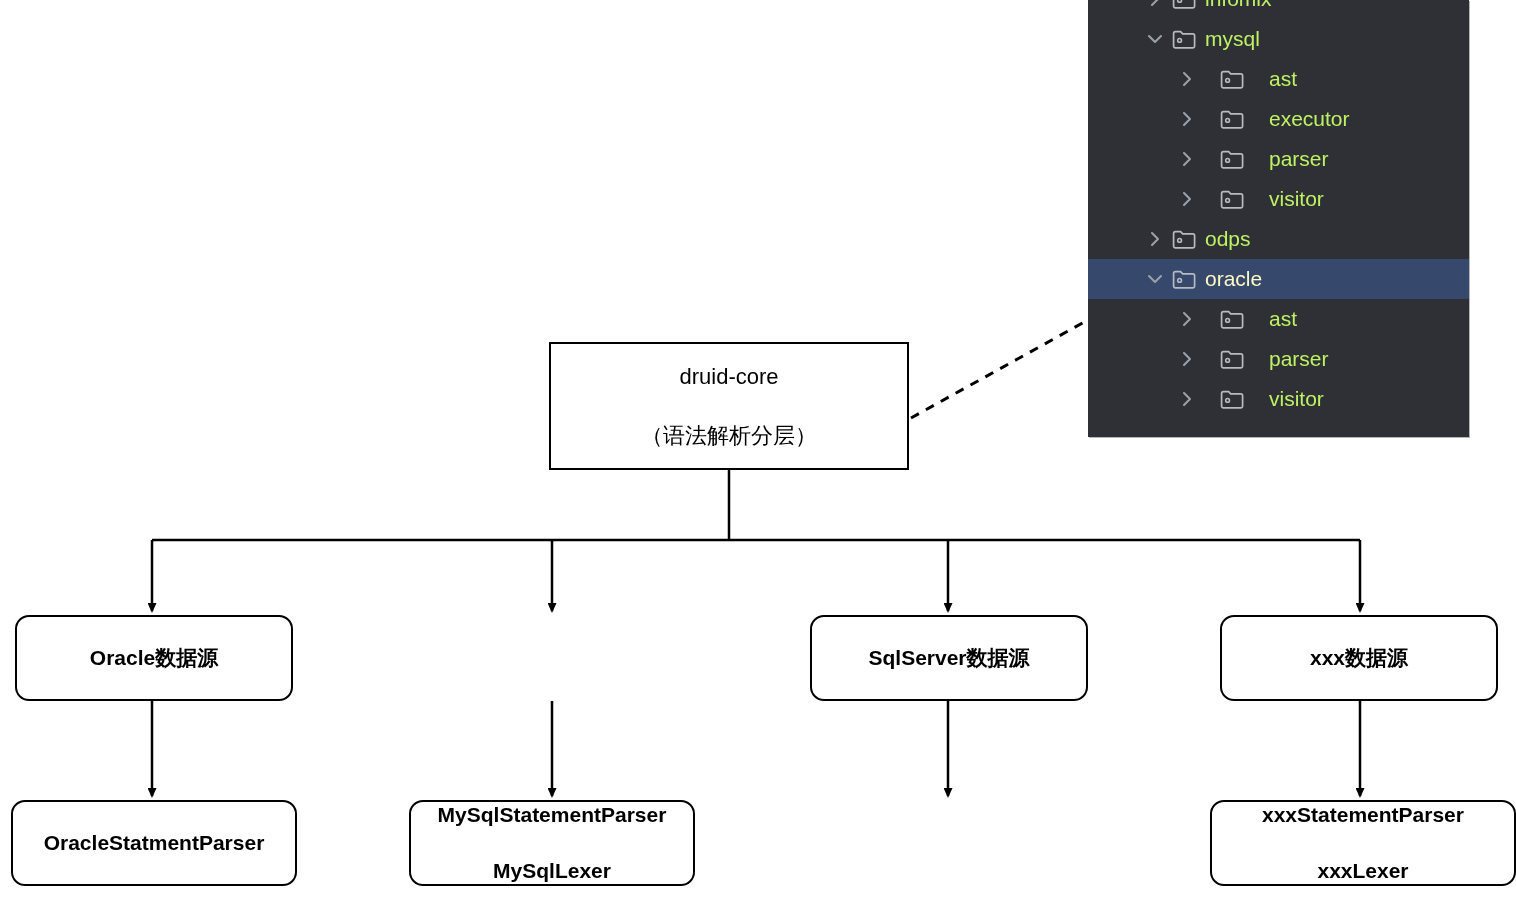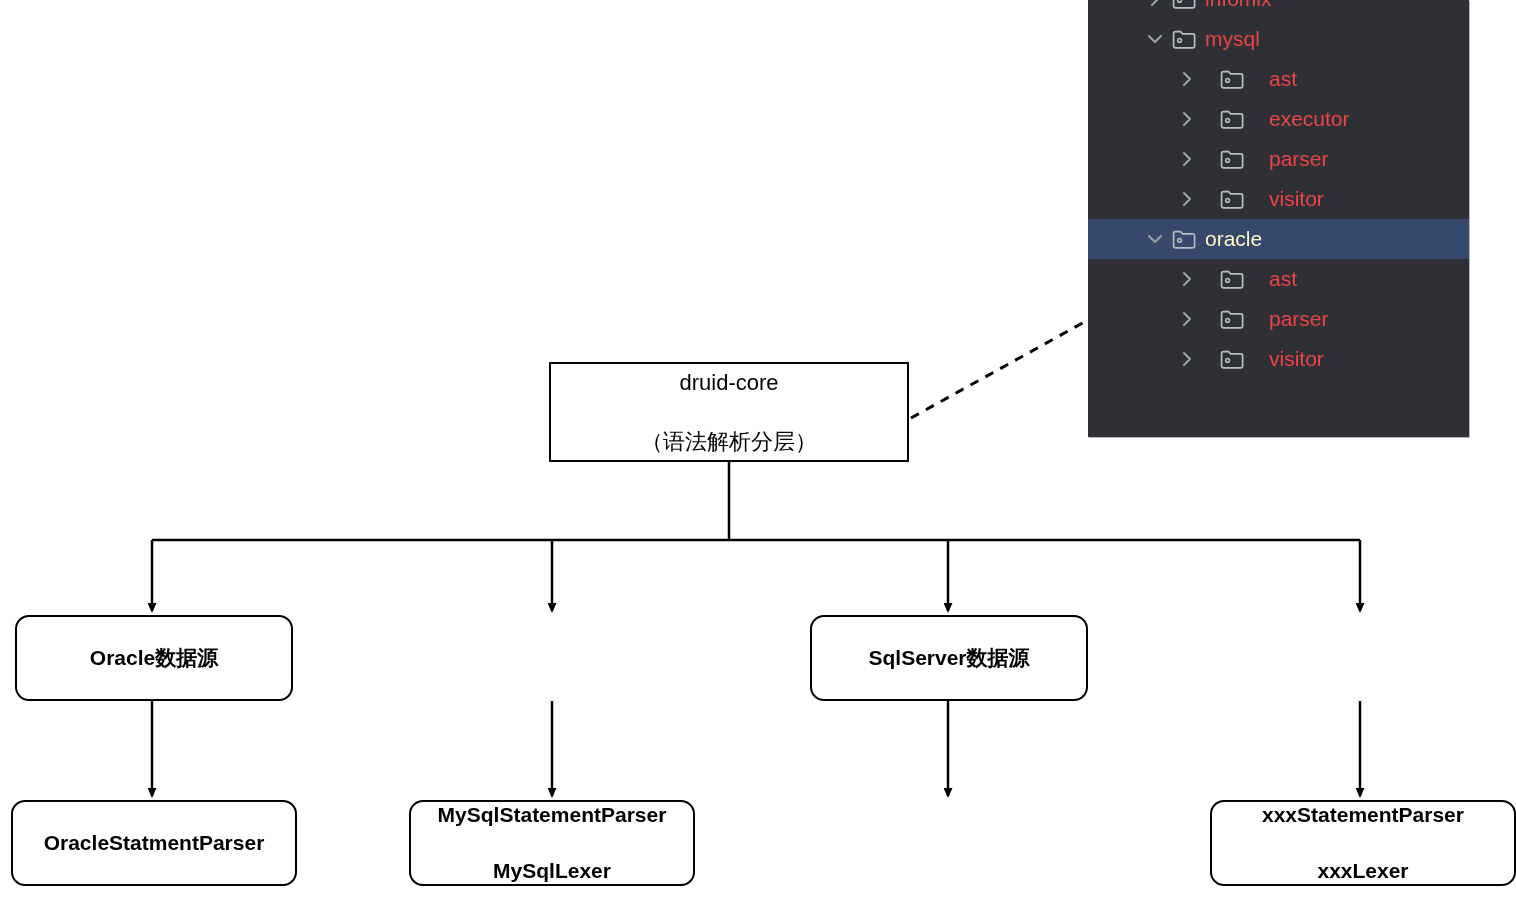--- a/index.html
+++ b/index.html
@@ -39,22 +39,22 @@
     text-align: center;
     color: #000000;
     line-height: 1.32;
     white-space: pre-line;
     z-index: 2;
   }
   .node.rounded { border-radius: 14px; font-weight: bold; }
   .node.sharp   { border-radius: 0; }
 
   .node-root {
-    left: 549px;  top: 362px;
-    width: 360px; height: 100px;
+    left: 549px;  top: 342px;
+    width: 360px; height: 128px;
     font-size: 22px;
   }
   .node-ds {
     top: 615px;
     width: 278px; height: 86px;
     font-size: 21px;
   }
   .node-parser {
     top: 800px;
     width: 278px; height: 86px;
@@ -82,21 +82,21 @@
     background: #2e3035;
     overflow: hidden;
     z-index: 3;
     box-shadow: 1px 1px 0 0 rgba(120,120,125,0.55);
   }
   .tree-row {
     position: relative;
     height: 40px;
     display: flex;
     align-items: center;
-    color: #ef4444;
+    color: #bef264;
     font-size: 21px;
     white-space: nowrap;
   }
   .tree-row.selected { background: #36486b; color: #fef9c3; }
   .tree-row .chev {
     width: 22px;
     height: 22px;
     flex: 0 0 22px;
     display: inline-flex;
     align-items: center;
@@ -154,20 +154,23 @@
       <span class="node-line">（语法解析分层）</span>
     </div>
   </div>
 
   <div class="node rounded node-ds col0">
     <span>Oracle数据源</span>
   </div>
   <div class="node rounded node-ds col2">
     <span>SqlServer数据源</span>
   </div>
+  <div class="node rounded node-ds col3">
+    <span>xxx数据源</span>
+  </div>
 
   <div class="node rounded node-parser parser-col0">
     <div>
       <span class="node-line">OracleStatmentParser</span>
     </div>
   </div>
   <div class="node rounded node-parser parser-col1">
     <div>
       <span class="node-line">MySqlStatementParser</span>
       <span class="node-line">MySqlLexer</span>
@@ -259,20 +262,34 @@
             </svg>
           </span>
           <span class="folder">
             <svg width="24" height="21" viewBox="0 0 24 21">
               <path d="M1.6 4.4 a1.8 1.8 0 0 1 1.8-1.8 h5.2 l2.1 2.3 h10.1 a1.8 1.8 0 0 1 1.8 1.8 v10.4 a1.8 1.8 0 0 1-1.8 1.8 H3.4 a1.8 1.8 0 0 1-1.8-1.8 z" fill="none" stroke="#b6bac1" stroke-width="1.7" stroke-linejoin="round"></path>
               <circle cx="7.6" cy="11.4" r="1.9" fill="none" stroke="#b6bac1" stroke-width="1.6"></circle>
             </svg>
           </span>
           <span class="label">visitor</span>
         </div>
+        <div class="tree-row depth-1">
+          <span class="chev">
+            <svg width="14" height="18" viewBox="0 0 14 18">
+              <path d="M4 3 L10 9 L4 15" fill="none" stroke="#9aa0a8" stroke-width="2.1" stroke-linecap="round" stroke-linejoin="round"></path>
+            </svg>
+          </span>
+          <span class="folder">
+            <svg width="24" height="21" viewBox="0 0 24 21">
+              <path d="M1.6 4.4 a1.8 1.8 0 0 1 1.8-1.8 h5.2 l2.1 2.3 h10.1 a1.8 1.8 0 0 1 1.8 1.8 v10.4 a1.8 1.8 0 0 1-1.8 1.8 H3.4 a1.8 1.8 0 0 1-1.8-1.8 z" fill="none" stroke="#b6bac1" stroke-width="1.7" stroke-linejoin="round"></path>
+              <circle cx="7.6" cy="11.4" r="1.9" fill="none" stroke="#b6bac1" stroke-width="1.6"></circle>
+            </svg>
+          </span>
+          <span class="label">odps</span>
+        </div>
         <div class="tree-row depth-1 selected">
           <span class="chev">
             <svg width="18" height="14" viewBox="0 0 18 14">
               <path d="M3 4 L9 10 L15 4" fill="none" stroke="#9aa0a8" stroke-width="2.1" stroke-linecap="round" stroke-linejoin="round"></path>
             </svg>
           </span>
           <span class="folder">
             <svg width="24" height="21" viewBox="0 0 24 21">
               <path d="M1.6 4.4 a1.8 1.8 0 0 1 1.8-1.8 h5.2 l2.1 2.3 h10.1 a1.8 1.8 0 0 1 1.8 1.8 v10.4 a1.8 1.8 0 0 1-1.8 1.8 H3.4 a1.8 1.8 0 0 1-1.8-1.8 z" fill="none" stroke="#b6bac1" stroke-width="1.7" stroke-linejoin="round"></path>
               <circle cx="7.6" cy="11.4" r="1.9" fill="none" stroke="#b6bac1" stroke-width="1.6"></circle>

